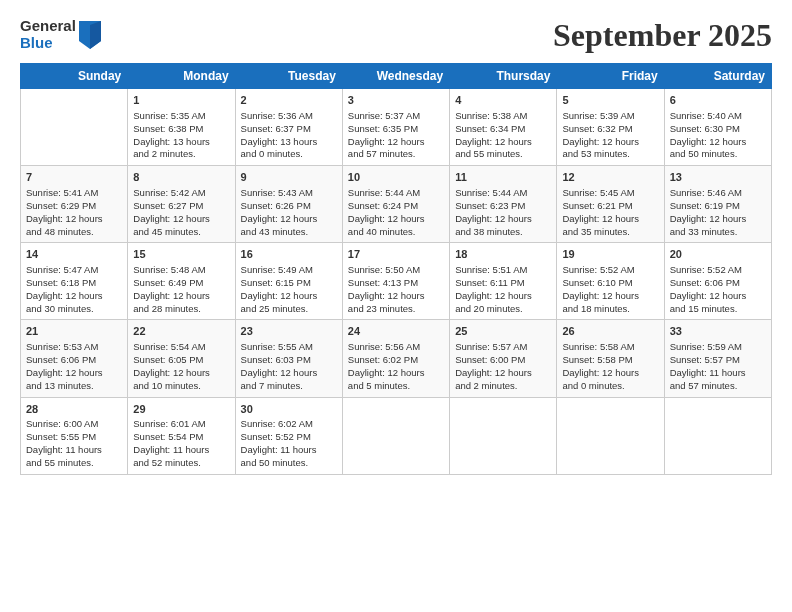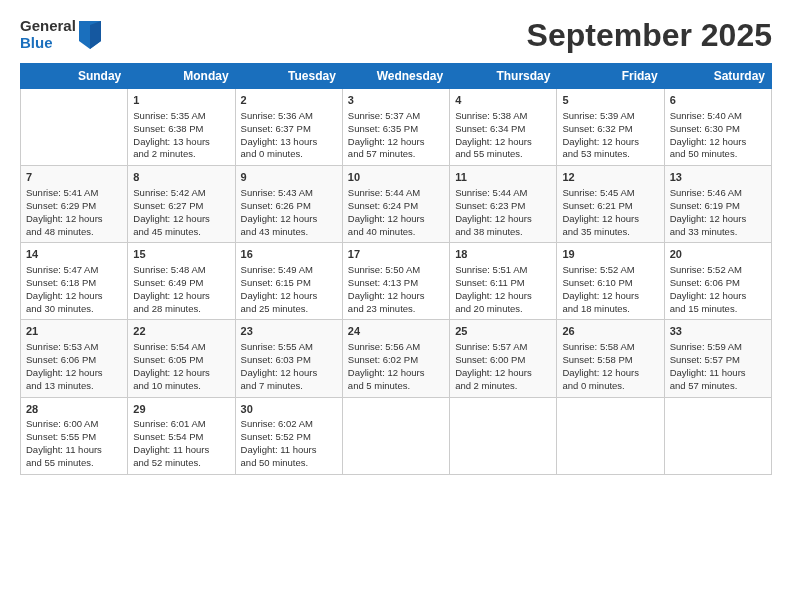--- a/index.html
+++ b/index.html
@@ -36,20 +36,21 @@
     }
     .logo-text .general { color: #333; }
     .logo-text .blue { color: #1a6fbd; }
     .logo-icon {
       width: 22px;
       height: 28px;
       margin-left: 3px;
     }
     .title-block {
       text-align: right;
+      font-family: Liberation Serif, serif;
     }
     .month-title {
       font-size: 32px;
       font-weight: bold;
       color: #333;
       line-height: 1.1;
     }
     .location {
       font-size: 14px;
       color: #555;

